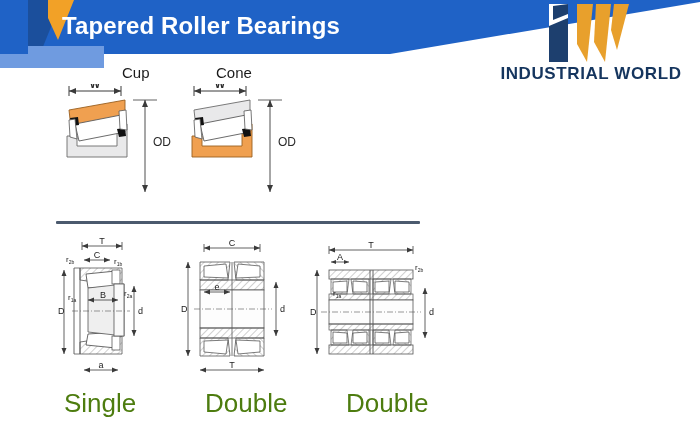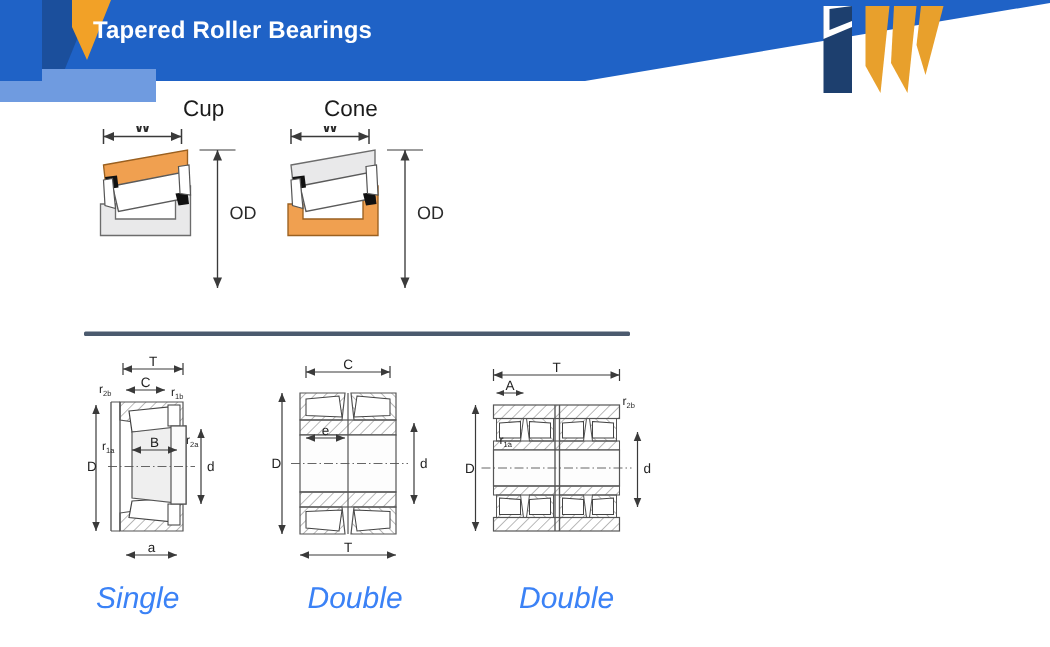--- a/index.html
+++ b/index.html
@@ -10,21 +10,21 @@
     overflow:hidden;
     position:relative;
   }
   .page{position:absolute;inset:0;background:#fff;}
 
   
   .header{position:absolute;left:0;top:0;width:700px;height:60px;}
   .header svg{position:absolute;left:0;top:0;}
   .header-title{
     position:absolute;left:62px;top:12px;
-    font-size:16px;font-weight:bold;color:#ffffff;
+    font-size:24px;font-weight:bold;color:#ffffff;
     letter-spacing:0.1px;white-space:nowrap;
   }
 
   
   .logo-block{position:absolute;left:487px;top:4px;width:208px;height:82px;}
   .logo-mark{position:absolute;left:60px;top:0;}
   .logo-text{
     position:absolute;left:0;top:60px;width:208px;
     text-align:center;font-size:17px;font-weight:bold;
     color:#15355e;letter-spacing:0.6px;white-space:nowrap;
@@ -37,21 +37,21 @@
   .cone-cap{left:204px;top:64px;margin-left:12px;}
 
   
   .divider{
     position:absolute;left:56px;top:221px;width:364px;height:3px;
     background:#4b5a6e;border-radius:1px;
   }
 
   .bot-cap{
     position:absolute;top:388px;
-    font-size:20px;color:#3b82f6;white-space:nowrap;font-style:italic;
+    font-size:26px;color:#4d7c0f;white-space:nowrap;
   }
   .cap-single{left:64px;}
   .cap-double{left:205px;}
   .cap-multi{left:346px;}
 
   svg{display:block;}
   text{font-family:"Liberation Sans", sans-serif;}
 </style>
 </head>
 <body>
@@ -81,20 +81,21 @@
     <svg class="logo-mark" width="96" height="58" viewBox="0 0 96 58">
 
       <rect x="2" y="0" width="19" height="58" fill="#1d3f6e"></rect>
       <polygon points="2,0 21,0 21,14 2,22" fill="#ffffff"></polygon>
       <polygon points="6,2 21,0 21,10 6,16" fill="#1d3f6e"></polygon>
 
       <polygon points="30,0 46,0 40,58 30,40" fill="#e8a02c"></polygon>
       <polygon points="49,0 64,0 58,58 47,38" fill="#e8a02c"></polygon>
       <polygon points="67,0 82,0 70,46 64,26" fill="#e8a02c"></polygon>
     </svg>
+    <div class="logo-text">INDUSTRIAL WORLD</div>
   </div>
 
   <div class="diag-cap cup-cap">Cup</div>
   <svg style="position:absolute;left:55px;top:84px;" width="120" height="112" viewBox="0 0 120 112">
 
     <line x1="14" y1="7" x2="66" y2="7" stroke="#3a3a3a" stroke-width="1"></line>
     <line x1="14" y1="2" x2="14" y2="12" stroke="#3a3a3a" stroke-width="1"></line>
     <line x1="66" y1="2" x2="66" y2="12" stroke="#3a3a3a" stroke-width="1"></line>
     <polygon points="14,7 21,4 21,10" fill="#3a3a3a"></polygon>
     <polygon points="66,7 59,4 59,10" fill="#3a3a3a"></polygon>

